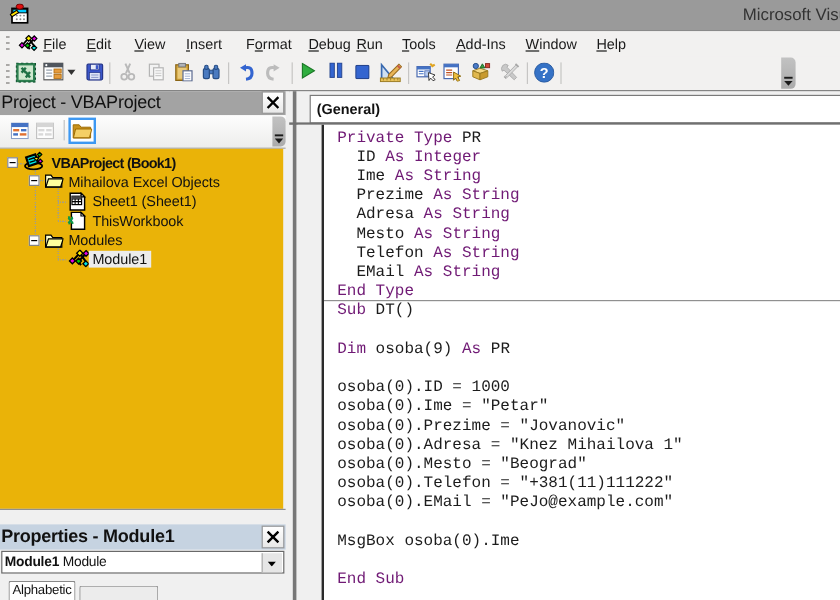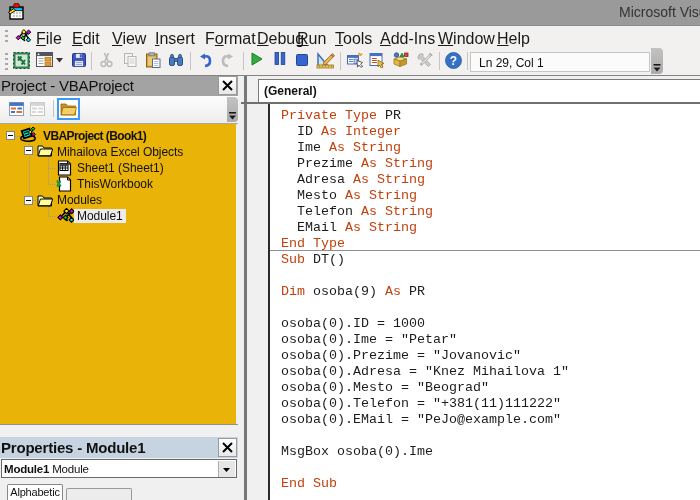--- a/index.html
+++ b/index.html
@@ -2,21 +2,21 @@
 <html><head><meta charset="utf-8"><style>
 html,body{margin:0;padding:0}
 body{width:700px;height:500px;overflow:hidden;position:relative;
  font-family:"Liberation Sans",sans-serif;background:#f1f0ef}
 .abs{position:absolute}
 
 #title{left:0;top:0;width:700px;height:25px;background:#9a9a9a;border-bottom:1px solid #8a8a8a}
 #title span{position:absolute;left:619px;top:4px;font-size:14px;color:#333;white-space:nowrap}
 
 #menu{left:0;top:26px;width:700px;height:21px;background:#f2f1f0}
-.mi{position:absolute;top:4px;font-size:16px;color:#1a1a1a;white-space:nowrap}
+.mi{position:absolute;top:4px;font-size:12px;color:#1a1a1a;white-space:nowrap}
 .mi u{text-decoration:underline}
 .grip{position:absolute;width:3px;background-image:repeating-linear-gradient(to bottom,#aaa8a6 0 2px,transparent 2px 5px)}
 
 #tbar{left:0;top:47px;width:700px;height:28px;background:#f2f1f0;border-bottom:2px solid #848484}
 .tsep{position:absolute;top:5px;width:1px;height:18px;background:#c6c5c4}
 .ticon{position:absolute;top:5px}
 #lnbox{position:absolute;left:470px;top:5px;width:180px;height:20px;background:#fbfbfb;border:1px solid #c6c6c6;font-size:12px;color:#111;line-height:20px;padding-left:8px;box-sizing:border-box}
 .pill{position:absolute;background:linear-gradient(180deg,#c2c2c2,#ababab);border-radius:3px}
 
 #dock{left:0;top:76px;width:241px;height:424px;background:#f0f0f0}
@@ -43,21 +43,21 @@
 .tab{position:absolute;font-size:11px;letter-spacing:-0.2px;color:#111;text-align:center;box-sizing:border-box;overflow:hidden}
 
 #cwin{left:241px;top:76px;width:459px;height:424px;background:#f0f0f0}
 #gcombo{position:absolute;left:17px;top:3px;right:-10px;height:22px;background:#fff;border:1px solid #7a7a7a}
 #gcombo b{position:absolute;left:5px;top:4px;font-size:12px;color:#111}
 #cwin .hline{position:absolute;left:0;right:-10px;top:26px;height:2px;background:#707070}
 #margin{position:absolute;left:7px;top:28px;width:20px;bottom:0;background:#f0f0f0;border-right:2px solid #2a2a2a}
 #codearea{position:absolute;left:29px;top:28px;right:-10px;bottom:0;background:#fff}
 #code{position:absolute;left:0;top:4px;width:100%;font-family:"Liberation Mono",monospace;font-size:13.333px;line-height:16px;color:#1c1c1c}
 #code div{height:16px;padding-left:11px;white-space:pre;overflow:visible}
-.k{color:#c2410c}
+.k{color:#701a75}
 #psep{position:absolute;left:0;right:0;top:146px;height:1px;background:#909090}
 </style></head>
 <body>
 <div class="abs" id="title">
  <svg class="abs" style="left:8px;top:3px" width="18" height="19" viewBox="0 0 18 19">
   <rect x="2" y="4" width="13" height="12" fill="#fff" stroke="#000" stroke-width="1.4"></rect>
   <rect x="2.7" y="4.7" width="11.6" height="3" fill="#00ccff" stroke="#000" stroke-width="0.8"></rect>
   <circle cx="6" cy="10" r="0.8" fill="#888"></circle>
       <circle cx="9" cy="10" r="0.8" fill="#888"></circle>
       <circle cx="12" cy="10" r="0.8" fill="#888"></circle>
@@ -192,21 +192,20 @@
   <path d="M13 2 l1.5 1.5 l-8.8 9 l-1.5 -1.5 z" fill="#d9d9d9" stroke="#a8a8a8" stroke-width="0.7"></path>
   <path d="M12.6 1.2 l2.6 2.6 M3.2 11.6 l1.8 1.8" stroke="#a8a8a8" stroke-width="1.4"></path>
  </svg>
  <div class="tsep" style="left:439px"></div>
  <svg class="ticon" style="left:445px" width="17" height="17" viewBox="0 0 17 17">
   <circle cx="8.5" cy="8.5" r="8" fill="#3572c6"></circle>
   <circle cx="8.5" cy="8.5" r="8" fill="none" stroke="#2a5ba0" stroke-width="0.8"></circle>
   <text x="8.5" y="12.6" font-family="Liberation Sans" font-size="12" font-weight="bold" fill="#fff" text-anchor="middle">?</text>
  </svg>
  <div class="tsep" style="left:467px"></div>
- <div id="lnbox">Ln 29, Col 1</div>
  <div class="pill" style="left:651px;top:1px;width:12px;height:26px;border-radius:0 4px 4px 0">
   <svg width="12" height="26" viewBox="0 0 12 26">
         <rect x="2.5" y="16" width="7" height="1.6" fill="#1a1a1a"></rect>
         <path d="M2.5 19.5 h7 l-3.5 4 z" fill="#1a1a1a"></path>
       </svg>
  </div>
 </div>
 <div class="abs" id="dock"></div>
 <div class="abs" id="phead">
     <b>Project - VBAProject</b>

